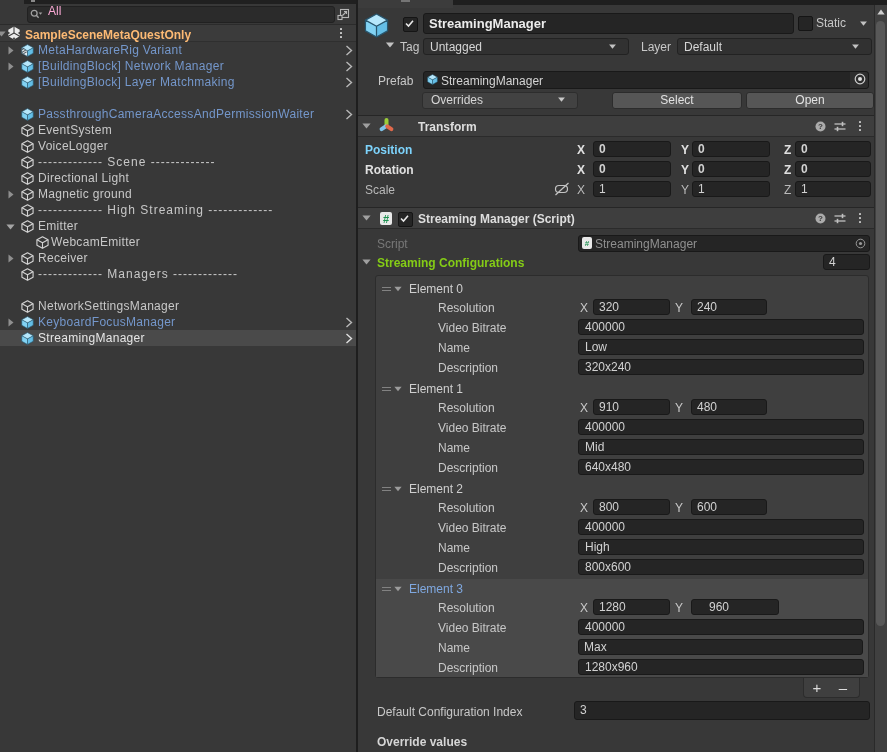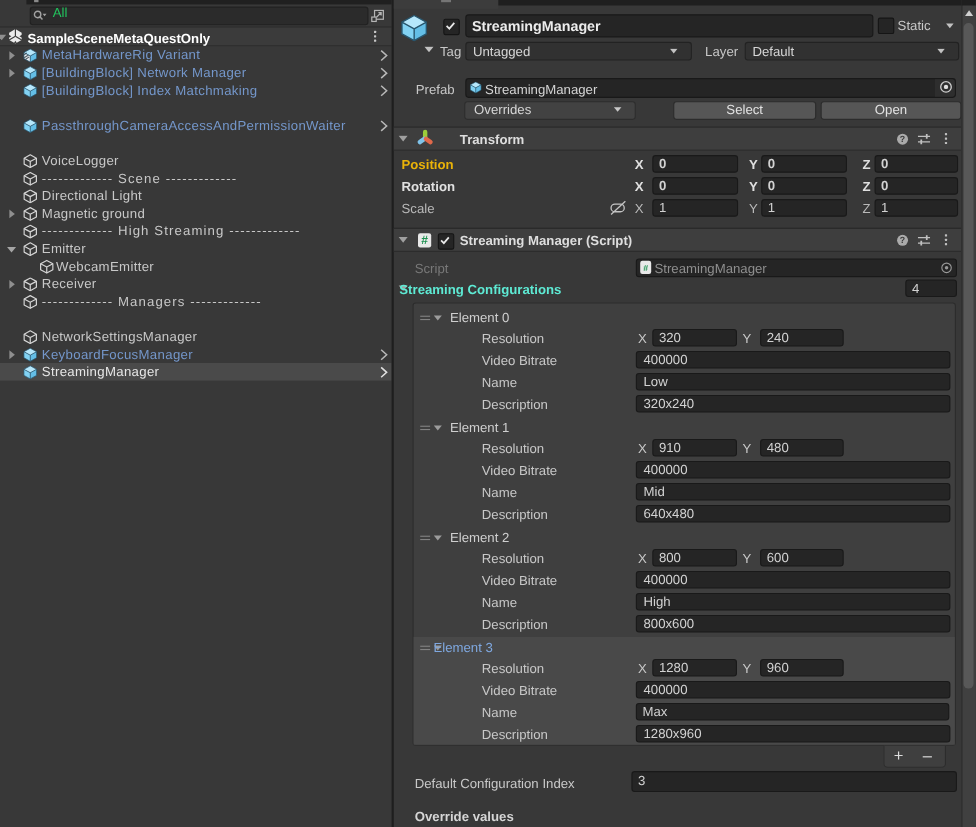--- a/index.html
+++ b/index.html
@@ -15,21 +15,21 @@
 </style></head><body>
 <div id="root">
 <div class="abs" style="left:24px;top:0;width:332px;height:3.5px;background:#202020"></div>
 <div class="abs" style="left:31px;top:0;width:4px;height:2px;background:#8a8a8a"></div>
 <div class="abs" style="left:27px;top:6px;width:306px;height:15px;background:#2b2b2b;border:1px solid #212121;border-radius:3px"></div>
 <svg class="abs" style="left:30px;top:9px" width="13" height="11" viewBox="0 0 13 11">
       <circle cx="4.2" cy="4.2" r="2.9" fill="none" stroke="#a2a2a2" stroke-width="1.3"></circle>
       <path d="M6.3 6.3 L8.6 8.8" stroke="#a2a2a2" stroke-width="1.3"></path>
       <path d="M8.7 3.4 L12.3 3.4 L10.5 5.7 Z" fill="#a2a2a2"></path>
     </svg>
-<div class="lbl" style="left:48px;top:4px;color:#22c55e">All</div>
+<div class="lbl" style="left:48px;top:4px;color:#f9a8d4">All</div>
 <svg class="abs" style="left:337px;top:8px" width="13" height="13" viewBox="0 0 13 13">
       <rect x="3.5" y="1.5" width="8" height="8" fill="none" stroke="#b5b5b5" stroke-width="1.1"></rect>
       <rect x="1" y="7.5" width="4" height="4" fill="#383838" stroke="#b5b5b5" stroke-width="1.1"></rect>
       <path d="M5.5 7.5 L9.5 3.5 M9.5 6 L9.5 3.5 L7 3.5" fill="none" stroke="#b5b5b5" stroke-width="1.1"></path>
     </svg>
 <div class="abs" style="left:0;top:24px;width:356px;height:16px;background:#3b3b3b;border-top:1px solid #2b2b2b;border-bottom:1px solid #2f2f2f"></div>
 <svg style="position:absolute;left:-3px;top:31px" width="9" height="6" viewBox="0 0 9 6">
       <path d="M0.4 0.5 L8.6 0.5 L4.5 5.6 Z" fill="#8f8f8f"></path>
     </svg>
 <svg style="position:absolute;left:7px;top:26px" width="14" height="14" viewBox="0 0 32 32">
@@ -38,21 +38,21 @@
         <path d="M16 0 L16 16"></path>
         <path d="M16 16 L2 24"></path>
         <path d="M16 16 L30 24"></path>
       </g>
       <g fill="#3b3b3b">
         <polygon points="2.2,13 7.6,16 2.2,19"></polygon>
         <polygon points="29.8,13 24.4,16 29.8,19"></polygon>
         <polygon points="12.8,30.4 16,25.2 19.2,30.4"></polygon>
       </g>
     </svg>
-<div class="lbl bold" style="left:25px;top:28px;color:#ffffff">SampleSceneMetaQuestOnly</div>
+<div class="lbl bold" style="left:25px;top:28px;color:#fdba74">SampleSceneMetaQuestOnly</div>
 <div style="position:absolute;left:340px;top:28px;width:2px;height:10px">
       <div style="position:absolute;top:0px;width:2px;height:2px;background:#c8c8c8;border-radius:0.5px"></div>
       <div style="position:absolute;top:4px;width:2px;height:2px;background:#c8c8c8;border-radius:0.5px"></div>
       <div style="position:absolute;top:8px;width:2px;height:2px;background:#c8c8c8;border-radius:0.5px"></div>
     </div>
 <div class="hrow" style="top:42px;">
 <svg style="position:absolute;left:8px;top:4px" width="6" height="9" viewBox="0 0 6 9">
         <path d="M0.5 0.5 L5.5 4.5 L0.5 8.5 Z" fill="#8f8f8f"></path>
       </svg>
 <svg style="position:absolute;left:21px;top:2px" width="13" height="13" viewBox="0 0 14 14">
@@ -97,41 +97,50 @@
         <defs>
           <clipPath id="vlf">
             <path d="M0.8 4 L7 7.4 L7 13.4 L0.8 10 Z"></path>
           </clipPath>
         </defs>
         <path d="M7 0.6 L13.2 4 L7 7.4 L0.8 4 Z" fill="#b6e7fb"></path>
         <path d="M0.8 4 L7 7.4 L7 13.4 L0.8 10 Z" fill="#82d2f3"></path>
         <path d="M13.2 4 L7 7.4 L7 13.4 L13.2 10 Z" fill="#64bee6"></path>
         <path d="M7 0.6 L13.2 4 L13.2 10 L7 13.4 L0.8 10 L0.8 4 Z M0.8 4 L7 7.4 L13.2 4 M7 7.4 L7 13.4" fill="none" stroke="#28566e" stroke-width="0.7" stroke-linejoin="round"></path>
       </svg>
-<span class="blue" style="position:absolute;left:38px;">[BuildingBlock] Index Matchmaking</span>
+<span class="blue" style="position:absolute;left:38px;">[BuildingBlock] Layer Matchmaking</span>
 <svg style="position:absolute;left:345px;top:3px" width="8" height="11" viewBox="0 0 8 11">
         <path d="M1.5 1 L6.5 5.5 L1.5 10" fill="none" stroke="#b8b8b8" stroke-width="1.4"></path>
       </svg>
 </div>
 <div class="hrow" style="top:106px;padding-left:37px;">
 <svg style="position:absolute;left:21px;top:2px" width="13" height="13" viewBox="0 0 14 14">
         <defs>
           <clipPath id="vlf">
             <path d="M0.8 4 L7 7.4 L7 13.4 L0.8 10 Z"></path>
           </clipPath>
         </defs>
         <path d="M7 0.6 L13.2 4 L7 7.4 L0.8 4 Z" fill="#b6e7fb"></path>
         <path d="M0.8 4 L7 7.4 L7 13.4 L0.8 10 Z" fill="#82d2f3"></path>
         <path d="M13.2 4 L7 7.4 L7 13.4 L13.2 10 Z" fill="#64bee6"></path>
         <path d="M7 0.6 L13.2 4 L13.2 10 L7 13.4 L0.8 10 L0.8 4 Z M0.8 4 L7 7.4 L13.2 4 M7 7.4 L7 13.4" fill="none" stroke="#28566e" stroke-width="0.7" stroke-linejoin="round"></path>
       </svg>
 <span class="blue" style="position:absolute;left:38px;">PassthroughCameraAccessAndPermissionWaiter</span>
 <svg style="position:absolute;left:345px;top:3px" width="8" height="11" viewBox="0 0 8 11">
         <path d="M1.5 1 L6.5 5.5 L1.5 10" fill="none" stroke="#b8b8b8" stroke-width="1.4"></path>
       </svg>
+</div>
+<div class="hrow" style="top:122px;">
+<svg style="position:absolute;left:21px;top:2px" width="13" height="13" viewBox="0 0 14 14">
+        <g fill="none" stroke="#d4d4d4" stroke-width="1.2" stroke-linejoin="round">
+          <path d="M7 0.8 L13 4.1 L13 9.9 L7 13.2 L1 9.9 L1 4.1 Z"></path>
+          <path d="M1 4.1 L7 7.3 L13 4.1 M7 7.3 L7 13.2"></path>
+        </g>
+      </svg>
+<span class="" style="position:absolute;left:38px;">EventSystem</span>
 </div>
 <div class="hrow" style="top:138px;">
 <svg style="position:absolute;left:21px;top:2px" width="13" height="13" viewBox="0 0 14 14">
         <g fill="none" stroke="#d4d4d4" stroke-width="1.2" stroke-linejoin="round">
           <path d="M7 0.8 L13 4.1 L13 9.9 L7 13.2 L1 9.9 L1 4.1 Z"></path>
           <path d="M1 4.1 L7 7.3 L13 4.1 M7 7.3 L7 13.2"></path>
         </g>
       </svg>
 <span class="" style="position:absolute;left:38px;">VoiceLogger</span>
 </div>
@@ -346,21 +355,21 @@
       <path d="M0.5 3 L11.5 3" stroke="#c0c0c0" stroke-width="1.3"></path>
       <path d="M0.5 8 L11.5 8" stroke="#c0c0c0" stroke-width="1.3"></path>
       <path d="M8.5 0.8 L8.5 5.2" stroke="#c0c0c0" stroke-width="1.6"></path>
       <path d="M3.5 5.8 L3.5 10.2" stroke="#c0c0c0" stroke-width="1.6"></path>
     </svg>
     <div style="position:absolute;left:859px;top:121px;width:2px;height:10px">
       <div style="position:absolute;top:0px;width:2px;height:2px;background:#c0c0c0;border-radius:0.5px"></div>
       <div style="position:absolute;top:4px;width:2px;height:2px;background:#c0c0c0;border-radius:0.5px"></div>
       <div style="position:absolute;top:8px;width:2px;height:2px;background:#c0c0c0;border-radius:0.5px"></div>
     </div>
-<div class="lbl" style="left:365px;top:143px;font-weight:bold;color:#eab308">Position</div>
+<div class="lbl" style="left:365px;top:143px;font-weight:bold;color:#7dd3fc">Position</div>
     <div class="lbl" style="left:577px;top:143px;font-weight:bold;color:#e0e0e0">X</div>
     <div class="fld" style="left:593px;top:141px;width:71px;height:14px;padding-left:5px;font-weight:bold;">0</div>
     <div class="lbl" style="left:681px;top:143px;font-weight:bold;color:#e0e0e0">Y</div>
     <div class="fld" style="left:692px;top:141px;width:71px;height:14px;padding-left:5px;font-weight:bold;">0</div>
     <div class="lbl" style="left:784px;top:143px;font-weight:bold;color:#e0e0e0">Z</div>
     <div class="fld" style="left:795px;top:141px;width:69px;height:14px;padding-left:5px;font-weight:bold;">0</div>
 <div class="lbl" style="left:365px;top:163px;font-weight:bold;color:#e0e0e0">Rotation</div>
     <div class="lbl" style="left:577px;top:163px;font-weight:bold;color:#e0e0e0">X</div>
     <div class="fld" style="left:593px;top:161px;width:71px;height:14px;padding-left:5px;font-weight:bold;">0</div>
     <div class="lbl" style="left:681px;top:163px;font-weight:bold;color:#e0e0e0">Y</div>
@@ -410,21 +419,21 @@
 <div class="fld" style="left:578px;top:235px;width:290px;height:15px"></div>
 <div style="position:absolute;left:582px;top:237px;width:10px;height:12px;background:#e9e9e9;border-radius:2px;color:#1d9150;font-weight:bold;font-size:8px;line-height:13px;text-align:center">#</div>
 <div class="lbl" style="left:595px;top:237px;color:#8f8f8f">StreamingManager</div>
 <svg class="abs" style="left:855px;top:238px" width="11" height="11" viewBox="0 0 11 11">
       <circle cx="5.5" cy="5.5" r="4.3" fill="none" stroke="#999999" stroke-width="1"></circle>
       <circle cx="5.5" cy="5.5" r="1.6" fill="#999999"></circle>
     </svg>
 <svg style="position:absolute;left:362px;top:259px" width="9" height="6" viewBox="0 0 9 6">
       <path d="M0.4 0.5 L8.6 0.5 L4.5 5.6 Z" fill="#a0a0a0"></path>
     </svg>
-<div class="lbl bold" style="left:363px;top:256px;color:#5eead4">Streaming Configurations</div>
+<div class="lbl bold" style="left:377px;top:256px;color:#84cc16">Streaming Configurations</div>
 <div class="fld" style="left:823px;top:254px;width:40px;height:14px;padding-left:5px">4</div>
 <div class="abs" style="left:375px;top:275px;width:494px;height:403px;background:#3f3f3f;border:1px solid #2c2c2c;border-radius:3px;box-sizing:border-box"></div>
 <div class="abs" style="left:376px;top:579px;width:492px;height:98px;background:#494949"></div>
 <div class="abs" style="left:382px;top:287px;width:9px;height:1px;background:#828282"></div>
 <div class="abs" style="left:382px;top:290px;width:9px;height:1px;background:#828282"></div>
 <svg style="position:absolute;left:394px;top:286px" width="8" height="6" viewBox="0 0 9 6">
       <path d="M0.4 0.5 L8.6 0.5 L4.5 5.6 Z" fill="#9c9c9c"></path>
     </svg>
 <div class="lbl" style="left:409px;top:282px;color:#cfcfcf">Element 0</div>
 <div class="lbl" style="left:438px;top:301px">Resolution</div>
@@ -470,26 +479,26 @@
 <div class="fld" style="left:578px;top:519px;width:278px;height:14px;padding-left:6px">400000</div>
 <div class="lbl" style="left:438px;top:541px">Name</div>
 <div class="fld" style="left:578px;top:539px;width:278px;height:14px;padding-left:6px">High</div>
 <div class="lbl" style="left:438px;top:561px">Description</div>
 <div class="fld" style="left:578px;top:559px;width:278px;height:14px;padding-left:6px">800x600</div>
 <div class="abs" style="left:382px;top:587px;width:9px;height:1px;background:#828282"></div>
 <div class="abs" style="left:382px;top:590px;width:9px;height:1px;background:#828282"></div>
 <svg style="position:absolute;left:394px;top:586px" width="8" height="6" viewBox="0 0 9 6">
       <path d="M0.4 0.5 L8.6 0.5 L4.5 5.6 Z" fill="#9c9c9c"></path>
     </svg>
-<div class="lbl" style="left:394px;top:582px;color:#7fa8e0">Element 3</div>
+<div class="lbl" style="left:409px;top:582px;color:#7fa8e0">Element 3</div>
 <div class="lbl" style="left:438px;top:601px">Resolution</div>
 <div class="lbl" style="left:580px;top:601px">X</div>
 <div class="fld" style="left:593px;top:599px;width:70px;height:14px;padding-left:5px">1280</div>
 <div class="lbl" style="left:675px;top:601px">Y</div>
-<div class="fld" style="left:691px;top:599px;width:69px;height:14px;padding-left:5px">960</div>
+<div class="fld" style="left:691px;top:599px;width:69px;height:14px;padding-left:17px">960</div>
 <div class="lbl" style="left:438px;top:621px">Video Bitrate</div>
 <div class="fld" style="left:578px;top:619px;width:278px;height:14px;padding-left:6px">400000</div>
 <div class="lbl" style="left:438px;top:641px">Name</div>
 <div class="fld" style="left:578px;top:639px;width:278px;height:14px;padding-left:5px">Max</div>
 <div class="lbl" style="left:438px;top:661px">Description</div>
 <div class="fld" style="left:578px;top:659px;width:278px;height:14px;padding-left:6px">1280x960</div>
 <div class="abs" style="left:803px;top:678px;width:57px;height:20px;background:#3f3f3f;border:1px solid #2c2c2c;border-top:none;border-radius:0 0 4px 4px;box-sizing:border-box"></div>
 <div class="abs" style="left:810px;top:680px;width:14px;height:16px;color:#dddddd;font-size:15px;text-align:center;line-height:16px">+</div>
 <div class="abs" style="left:836px;top:680px;width:14px;height:16px;color:#dddddd;font-size:15px;text-align:center;line-height:16px">–</div>
 <div class="lbl" style="left:377px;top:705px">Default Configuration Index</div>

